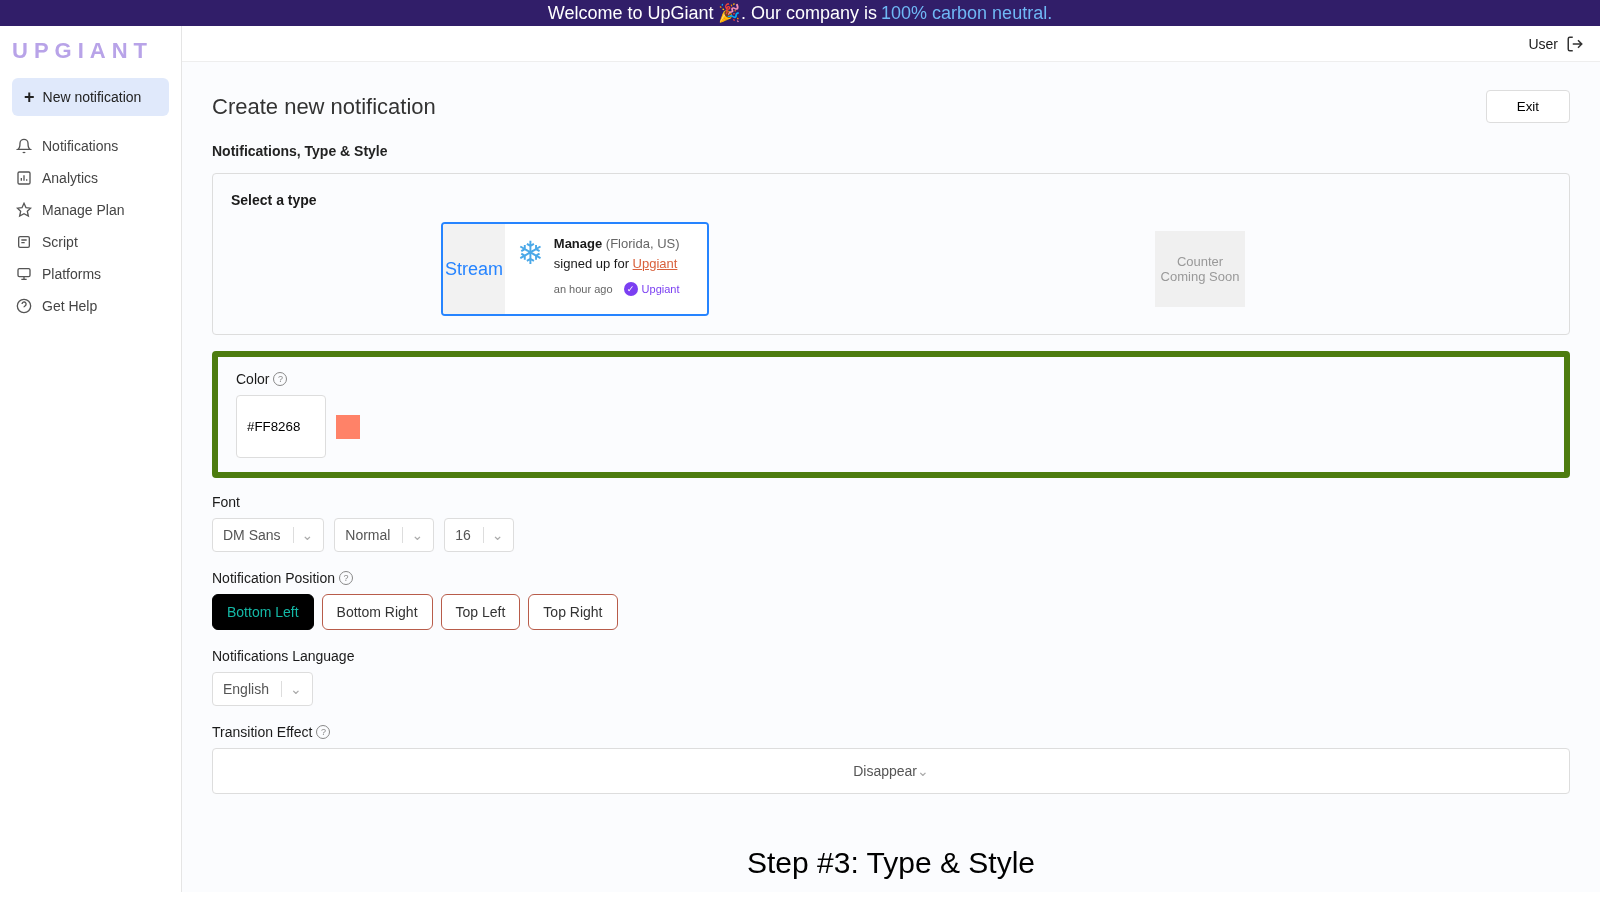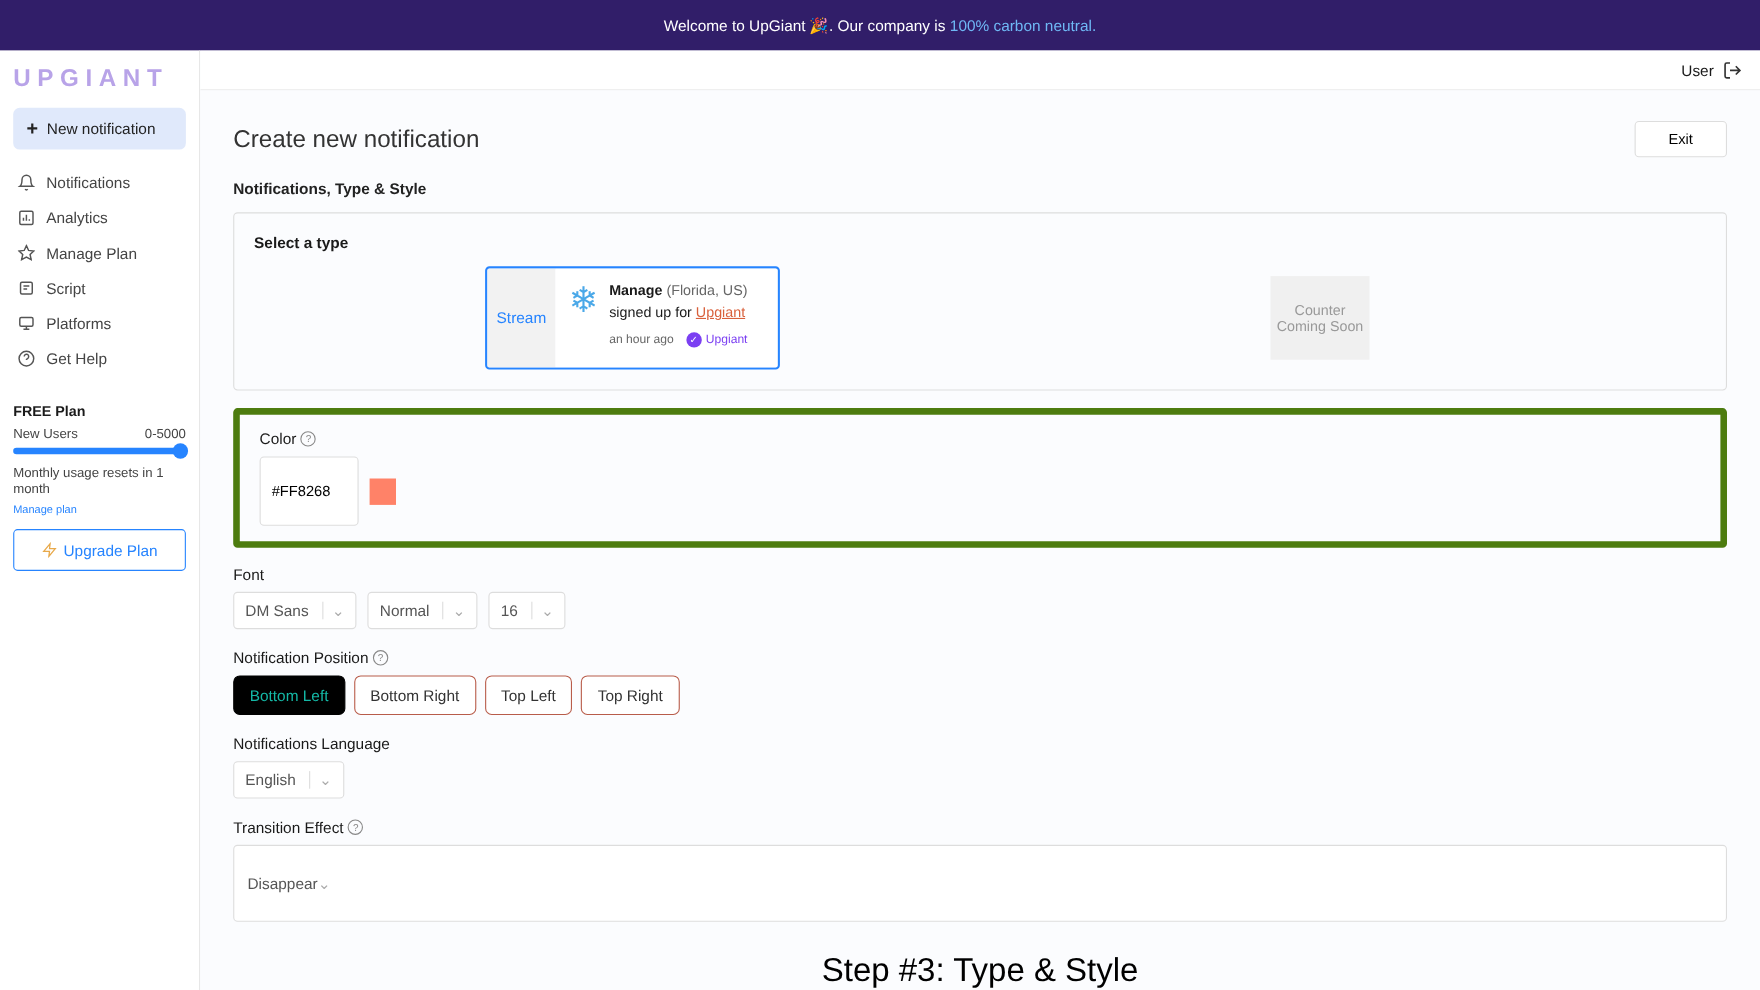--- a/index.html
+++ b/index.html
@@ -1,17 +1,17 @@
 <!DOCTYPE html>
 <html><head>
 <meta charset="utf-8">
 <style>
 * { box-sizing: border-box; margin: 0; padding: 0; font-family: 'Segoe UI', Arial, sans-serif; }
 body { background: #fff; color: #1a1a1a; font-size: 14px; }
-.banner { background: #311e69; color: #fff; height: 46px; display: flex; align-items: center; justify-content: center; font-size: 14px; }
+.banner { background: #311e69; color: #fff; height: 26px; display: flex; align-items: center; justify-content: center; font-size: 18px; }
 .banner .link { color: #6fb8f5; margin-left: 4px; }
 .layout { display: flex; height: calc(100vh - 34px); }
 .sidebar { width: 182px; border-right: 1px solid #e5e5e5; padding: 12px; background: #fff; display: flex; flex-direction: column; }
 .logo { font-size: 22px; font-weight: 600; letter-spacing: 6px; color: #b8a3e8; margin-bottom: 14px; }
 .new-btn { background: #e0e9fb; border: none; border-radius: 6px; padding: 10px 12px; display: flex; align-items: center; gap: 8px; cursor: pointer; font-size: 14px; color: #222; width: 100%; margin-bottom: 14px; }
 .plus { font-size: 18px; font-weight: 700; line-height: 1; }
 .nav-item { display: flex; align-items: center; gap: 10px; padding: 8px 4px; color: #444; cursor: pointer; font-size: 14px; }
 .nav-icn { width: 16px; height: 16px; display: inline-flex; align-items: center; justify-content: center; }
 .plan-block { margin-top: 24px; font-size: 12px; }
 .plan-title { font-weight: 700; font-size: 13px; margin-bottom: 6px; }
@@ -25,21 +25,21 @@
 .topbar { height:36px; display:flex; justify-content:flex-end; align-items:center; padding:0 16px; gap:8px; background:#fff; border-bottom:1px solid #eee;}
 .content { padding: 28px 30px; position:relative; overflow-y:auto; flex:1;}
 .page-head { display:flex; justify-content:space-between; align-items:center; margin-bottom:20px;}
 .page-title { font-size:22px; font-weight:500; color:#333;}
 .exit-btn { border:1px solid #ddd; background:#fff; padding:8px 30px; border-radius:4px; cursor:pointer;}
 .section-title { font-weight:700; font-size:14px; margin-bottom:14px; color:#222;}
 .type-box { border:1px solid #ddd; border-radius:4px; padding:18px; margin-bottom:16px;}
 .type-label { font-weight:600; margin-bottom:14px; display:block;}
 .type-row { display:flex; align-items:center; gap:16px;}
 .stream-card { border:2px solid #2684ff; border-radius:4px; display:flex; height:94px; width:268px; overflow:hidden; margin-left:210px;}
-.stream-tab { background:#f2f2f2; display:flex; align-items:center; justify-content:center; width:62px; color:#2684ff; font-weight:500; font-size:14px;}
+.stream-tab { background:#f2f2f2; display:flex; align-items:center; justify-content:center; width:62px; color:#2684ff; font-weight:500; font-size:18px;}
 .stream-body { flex:1; padding:10px 12px; display:flex; gap:10px; background:#fff;}
 .snow { font-size:32px; color:#4aa8e8; }
 .stream-text { font-size:13px; line-height:1.5;}
 .stream-text .name { font-weight:700; }
 .stream-text .loc { color:#666; }
 .stream-text .brand { color:#d9603b; text-decoration:underline;}
 .stream-foot { display:flex; justify-content:space-between; align-items:center; margin-top:8px; font-size:11px; color:#666;}
 .verify { display:flex; align-items:center; gap:4px; color:#7b3ff2;}
 .verify-badge { background:#7b3ff2; color:#fff; border-radius:50%; width:14px; height:14px; display:inline-flex; align-items:center; justify-content:center; font-size:9px;}
 .counter-card { background:#f0f0f0; width:90px; height:76px; display:flex; flex-direction:column; align-items:center; justify-content:center; color:#999; font-size:13px; margin-left:430px;}
@@ -49,21 +49,21 @@
 .color-row { display:flex; gap:10px; align-items:center;}
 .color-input { border:1px solid #ddd; border-radius:4px; padding:23px 10px; width:90px;}
 .swatch { width:24px; height:24px; background:#ff8268;}
 .font-row { display:flex; gap:10px; margin-bottom:18px;}
 .select { border:1px solid #ddd; border-radius:4px; padding:8px 10px; background:#fff; display:flex; align-items:center; gap:10px; cursor:pointer; color:#555;}
 .select .chev { color:#aaa; border-left:1px solid #ddd; padding-left:8px; margin-left:2px;}
 .pos-row { display:flex; gap:8px; margin-bottom:18px;}
 .pos-btn { border:1px solid #b85c4a; background:#fff; color:#333; border-radius:6px; padding:9px 14px; cursor:pointer; font-size:14px;}
 .pos-btn.active { background:#000; color:#14b8a6; border-color:#000;}
 .lang-select { width:fit-content; margin-bottom:18px;}
-.trans-select { width:100%; border:1px solid #ddd; border-radius:4px; padding:26px 12px; background:#fff; display:flex; justify-content:flex-start; align-items:center; cursor:pointer; color:#555;}
+.trans-select { width:100%; border:1px solid #ddd; border-radius:4px; padding:14px 12px; background:#fff; display:flex; justify-content:center; align-items:center; cursor:pointer; color:#555;}
 .overlay-step { position:absolute; left:50%; transform:translateX(-50%); bottom:12px; font-size:30px; font-weight:400; color:#000; pointer-events:none;}
 svg { display:block; }
 </style>
 </head>
 <body>
 
 <div class="banner">
   <span>Welcome to UpGiant 🎉. Our company is</span>
   <span class="link">100% carbon neutral.</span>
 </div>
@@ -122,38 +122,20 @@
     <div class="nav-item">
       <span class="nav-icn">
           <svg width="16" height="16" viewBox="0 0 24 24" fill="none" stroke="#555" stroke-width="2">
             <circle cx="12" cy="12" r="10"></circle>
             <path d="M12 17h.01M9.1 9a3 3 0 115.8 1c0 2-3 2-3 4"></path>
           </svg>
         </span>
       <span>Get Help</span>
     </div>
 
-    <div class="plan-block">
-      <div class="plan-title">FREE Plan</div>
-      <div class="plan-row">
-        <span>New Users</span>
-        <span>0-5000</span>
-      </div>
-      <div class="slider"></div>
-      <div class="reset">Monthly usage resets in 1 month</div>
-      <a class="manage-link">Manage plan</a>
-      <button class="upgrade-btn">
-        <span>
-            <svg width="14" height="14" viewBox="0 0 24 24" fill="none" stroke="#e8a94a" stroke-width="2">
-              <polygon points="13 2 3 14 12 14 11 22 21 10 12 10 13 2"></polygon>
-            </svg>
-          </span>
-        <span>Upgrade Plan</span>
-      </button>
-    </div>
   </aside>
 
   <main class="main">
     <div class="topbar">
       <span>User</span>
       <span>
           <svg width="18" height="18" viewBox="0 0 24 24" fill="none" stroke="#333" stroke-width="2">
             <path d="M9 21H5a2 2 0 01-2-2V5a2 2 0 012-2h4M16 17l5-5-5-5M21 12H9"></path>
           </svg>
         </span>

